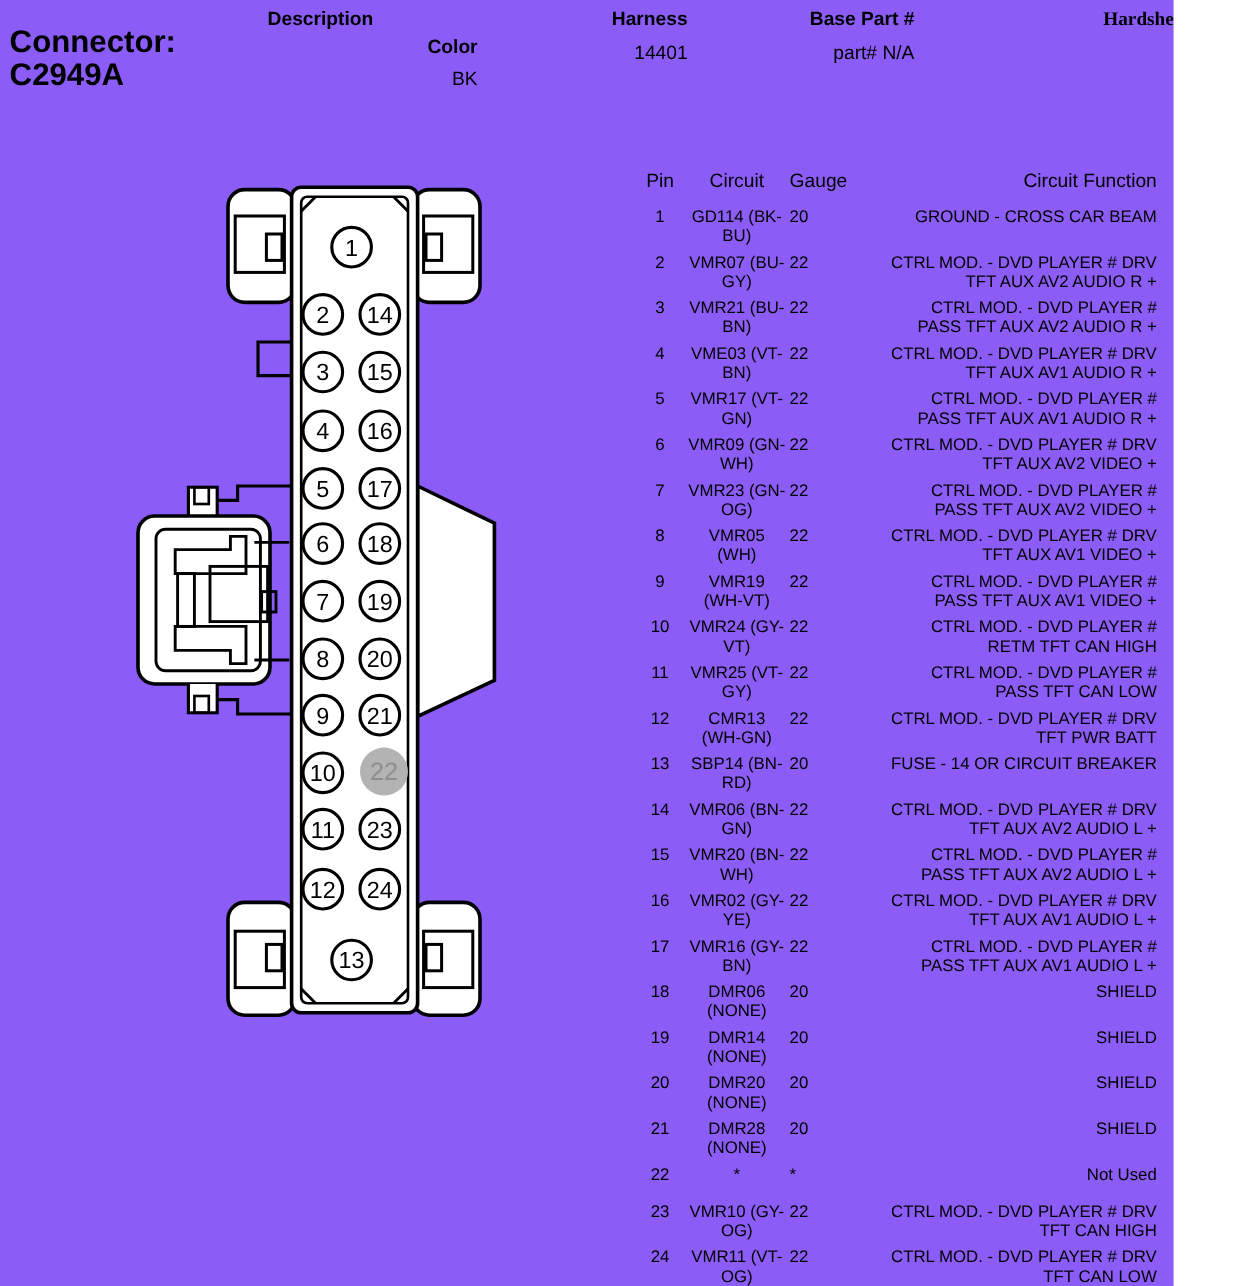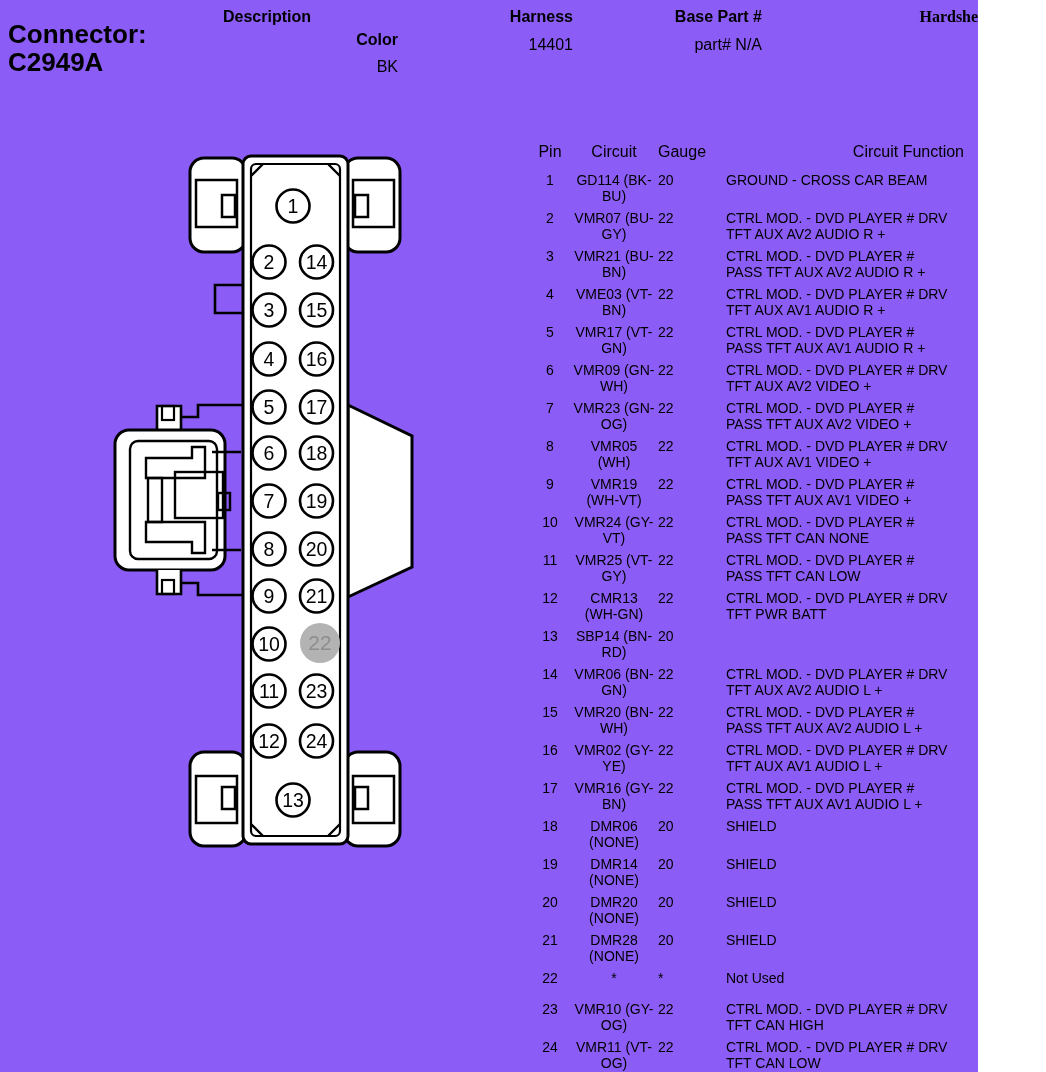--- a/index.html
+++ b/index.html
@@ -21,21 +21,21 @@
   .hardshell-blk{left:887px;top:7px;width:100px;font-family:Liberation Serif, serif;}
   .diagram-svg{position:absolute;left:90px;top:140px;width:360px;height:720px;}
   .diagram-svg text{font-family:"Liberation Sans",sans-serif;}
   .pin-table{position:absolute;left:530px;top:143px;width:516px;}
   .thead{display:flex;font-weight:normal;font-size:16px;line-height:18px;margin-bottom:11px;}
   .trow{display:flex;font-size:14px;line-height:16px;margin-bottom:6px;}
   .trow.short{margin-bottom:15px;}
   .c-pin{width:40px;text-align:center;flex:none;}
   .c-circuit{width:88px;text-align:center;flex:none;}
   .c-gauge{width:56px;text-align:left;flex:none;}
-  .c-func{width:238px;margin-left:12px;text-align:left;flex:none;}
+  .c-func{width:238px;margin-left:12px;text-align:right;flex:none;}
   .thead .c-func{text-align:right;}
   .c-qual{width:78px;text-align:right;flex:none;}
 </style>
 </head>
 <body>
 
 <div class="page">
 
   <div class="abs connector-title">
     <div>Connector:</div>
@@ -399,21 +399,21 @@
           </div>
           <div class="tcell c-circuit">
             <div>VMR24 (GY-</div>
             <div>VT)</div>
           </div>
           <div class="tcell c-gauge">
             <div>22</div>
           </div>
           <div class="tcell c-func">
             <div>CTRL MOD. - DVD PLAYER #</div>
-            <div>PASS TFT CAN NONE</div>
+            <div>RETM TFT CAN HIGH</div>
           </div>
           <div class="tcell c-qual">
             <div></div>
           </div>
         </div>
         <div class="trow">
           <div class="tcell c-pin">
             <div>11</div>
           </div>
           <div class="tcell c-circuit">
@@ -454,20 +454,23 @@
           <div class="tcell c-pin">
             <div>13</div>
           </div>
           <div class="tcell c-circuit">
             <div>SBP14 (BN-</div>
             <div>RD)</div>
           </div>
           <div class="tcell c-gauge">
             <div>20</div>
           </div>
+          <div class="tcell c-func">
+            <div>FUSE - 14 OR CIRCUIT BREAKER</div>
+          </div>
           <div class="tcell c-qual">
             <div></div>
           </div>
         </div>
         <div class="trow">
           <div class="tcell c-pin">
             <div>14</div>
           </div>
           <div class="tcell c-circuit">
             <div>VMR06 (BN-</div>

